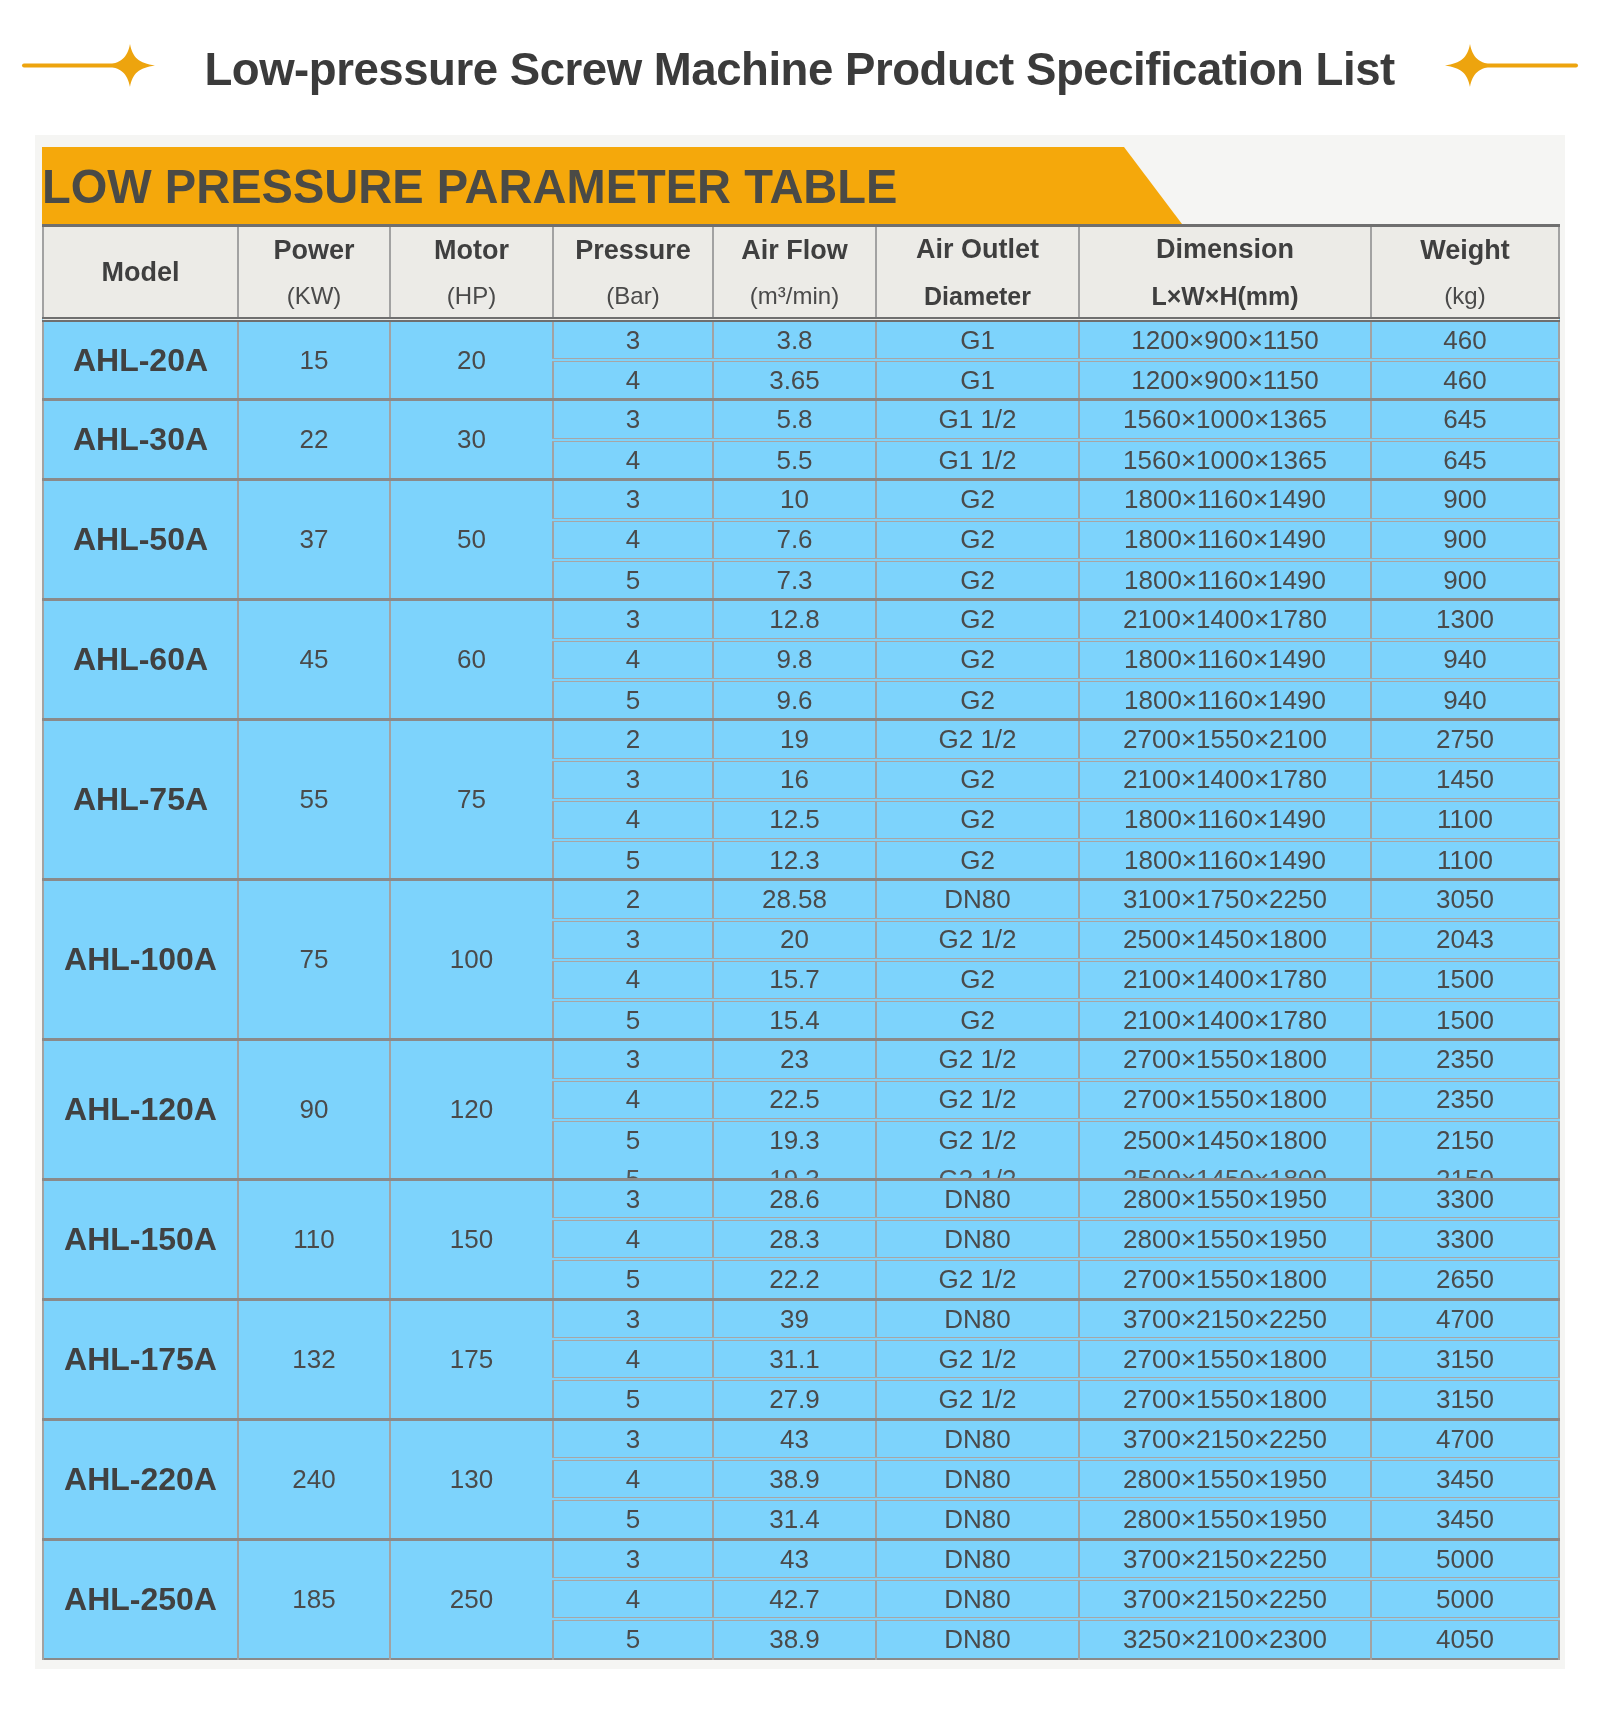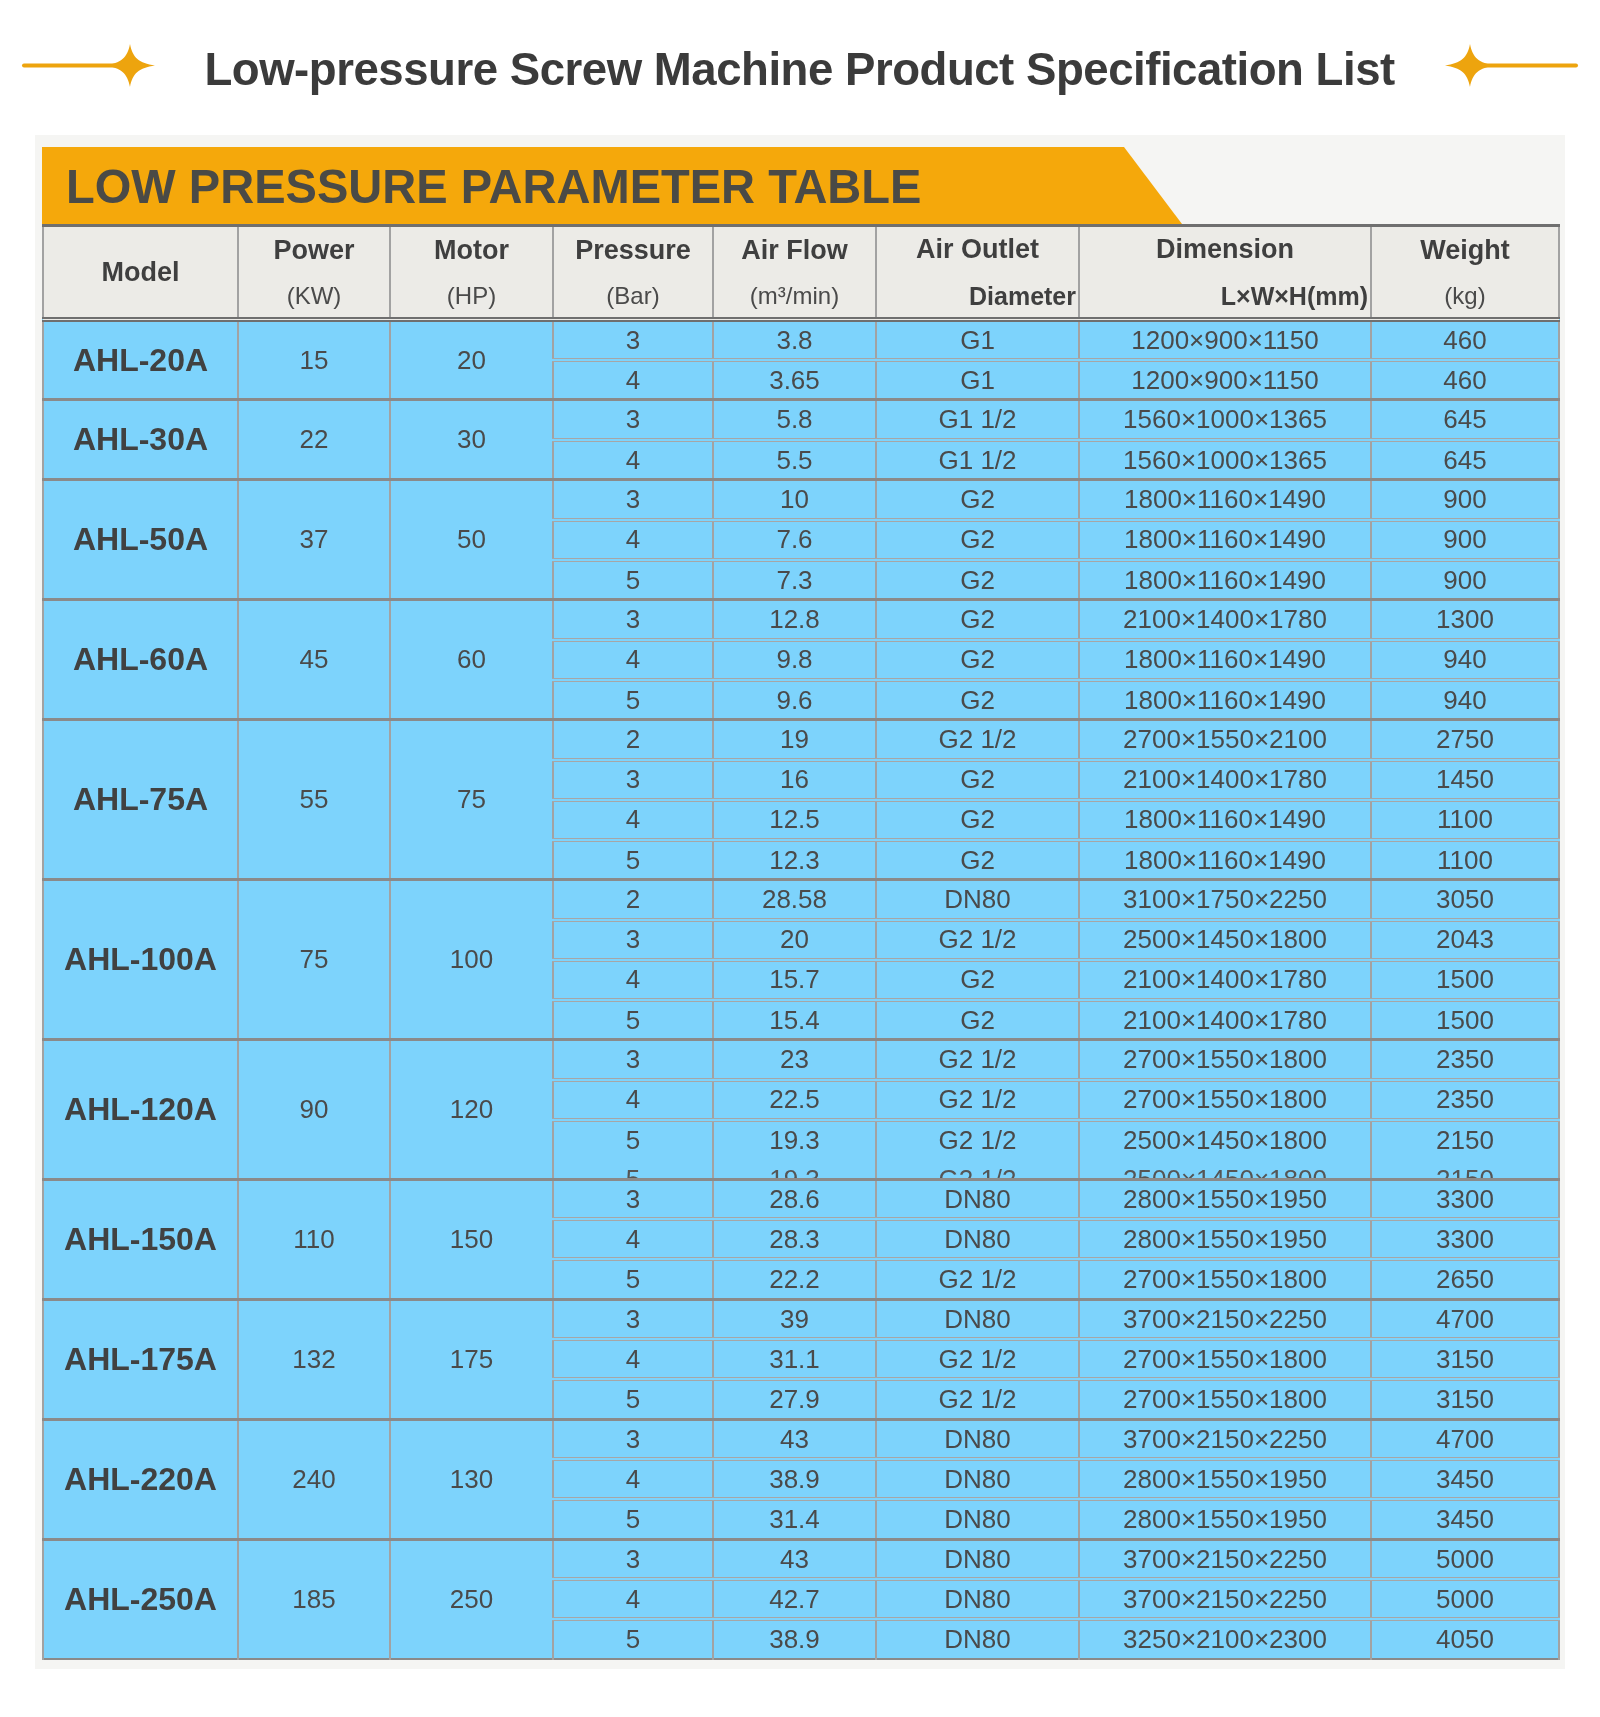--- a/index.html
+++ b/index.html
@@ -39,21 +39,20 @@
     padding: 12px 7px 9px 7px;
   }
 
   .banner {
     width: 1140px;
     height: 77px;
     background: #f5a80b;
     clip-path: polygon(0 0, calc(100% - 58px) 0, 100% 100%, 0 100%);
     display: flex;
     align-items: center;
-    padding-left: 24px;
   }
   .banner-text {
     font-size: 49px;
     font-weight: 700;
     color: #4a4a46;
     letter-spacing: 0px;
     transform: scaleX(0.96);
     transform-origin: left center;
     white-space: nowrap;
   }
@@ -77,21 +76,21 @@
   }
   .spec thead th {
     background: #ecebe7;
     height: 76px;
     border-bottom: 5px double #6f6f6f;
     padding: 6px 2px;
     line-height: 1.2;
   }
   .h-main { font-weight: 700; color: #3f3f3f; font-size: 27px; }
   .h-unit { font-weight: 400; color: #4a4a4a; font-size: 24px; margin-top: 16px; }
-  .h-unit.bold { font-weight: 700; color: #3f3f3f; font-size: 25px; text-align: right; }
+  .h-unit.bold { font-weight: 700; color: #3f3f3f; font-size: 25px; }
 
   .spec tbody td { height: 40px; padding: 2px 4px; }
   .spec td.model-cell { font-weight: 700; color: #414141; font-size: 32px; }
 
   
   .spec tr.sub-row td { border-top: 4px double #a6a6a6; }
   
   .spec tr.group-first td { border-top: 3px solid #8a8a8a; }
 
   

